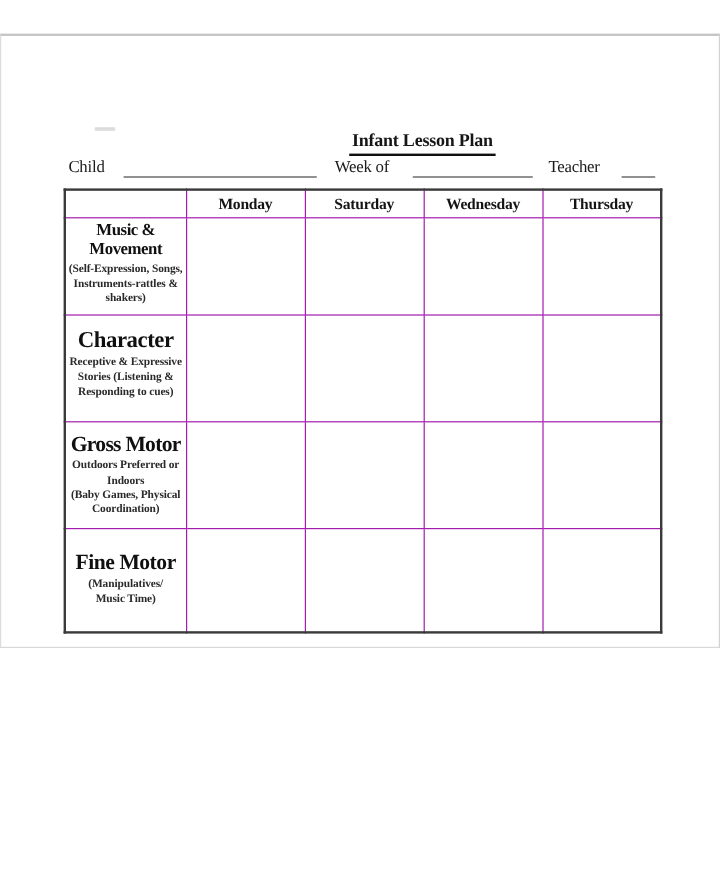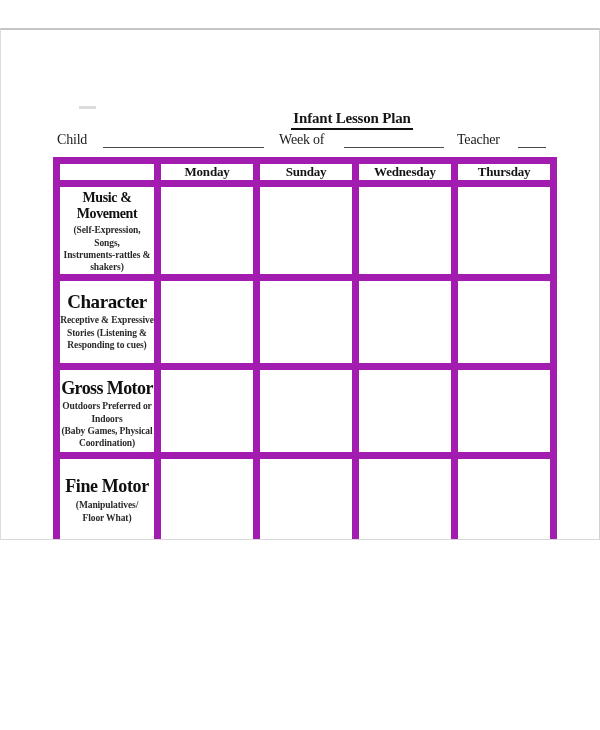--- a/index.html
+++ b/index.html
@@ -48,21 +48,21 @@
   #teacher-line  { left:517px; width:28px; }
 
   table.plan {
     position:absolute; left:52px; top:127px;
     width:497px;
     border-collapse:collapse;
     table-layout:fixed;
     border:2px solid #3a3a3a;
   }
   table.plan th, table.plan td {
-    border:7px solid #a21caf;
+    border:1px solid #a21caf;
     padding:0;
     vertical-align:top;
     box-sizing:border-box;
   }
   table.plan thead th {
     height:23px;
     font-size:13px; font-weight:bold;
     text-align:center; vertical-align:middle;
     color:#141414;
   }
@@ -116,21 +116,21 @@
       <col style="width:101px">
       <col style="width:99px">
       <col style="width:99px">
       <col style="width:99px">
       <col style="width:99px">
     </colgroup>
     <thead>
       <tr>
         <th></th>
         <th>Monday</th>
-        <th>Sunday</th>
+        <th>Saturday</th>
         <th>Wednesday</th>
         <th>Thursday</th>
       </tr>
     </thead>
     <tbody>
       <tr style="height:81px">
         <th class="rowhead" style="padding-top:3px">
           <div class="rowtitle" style="font-size:14px">Music &amp; Movement</div>
           <div class="rowsub">(Self-Expression, Songs,
 Instruments-rattles &amp;
@@ -163,21 +163,21 @@
         </th>
         <td></td>
         <td></td>
         <td></td>
         <td></td>
       </tr>
       <tr style="height:87px">
         <th class="rowhead" style="padding-top:17px">
           <div class="rowtitle" style="font-size:18px">Fine Motor</div>
           <div class="rowsub" style="max-width:72px;margin:3px auto 0">(Manipulatives/
-Floor What)</div>
+Music Time)</div>
         </th>
         <td></td>
         <td></td>
         <td></td>
         <td></td>
       </tr>
     </tbody>
   </table>
 
   <span class="reflect-label" style="top:590px">Reflection:</span>

